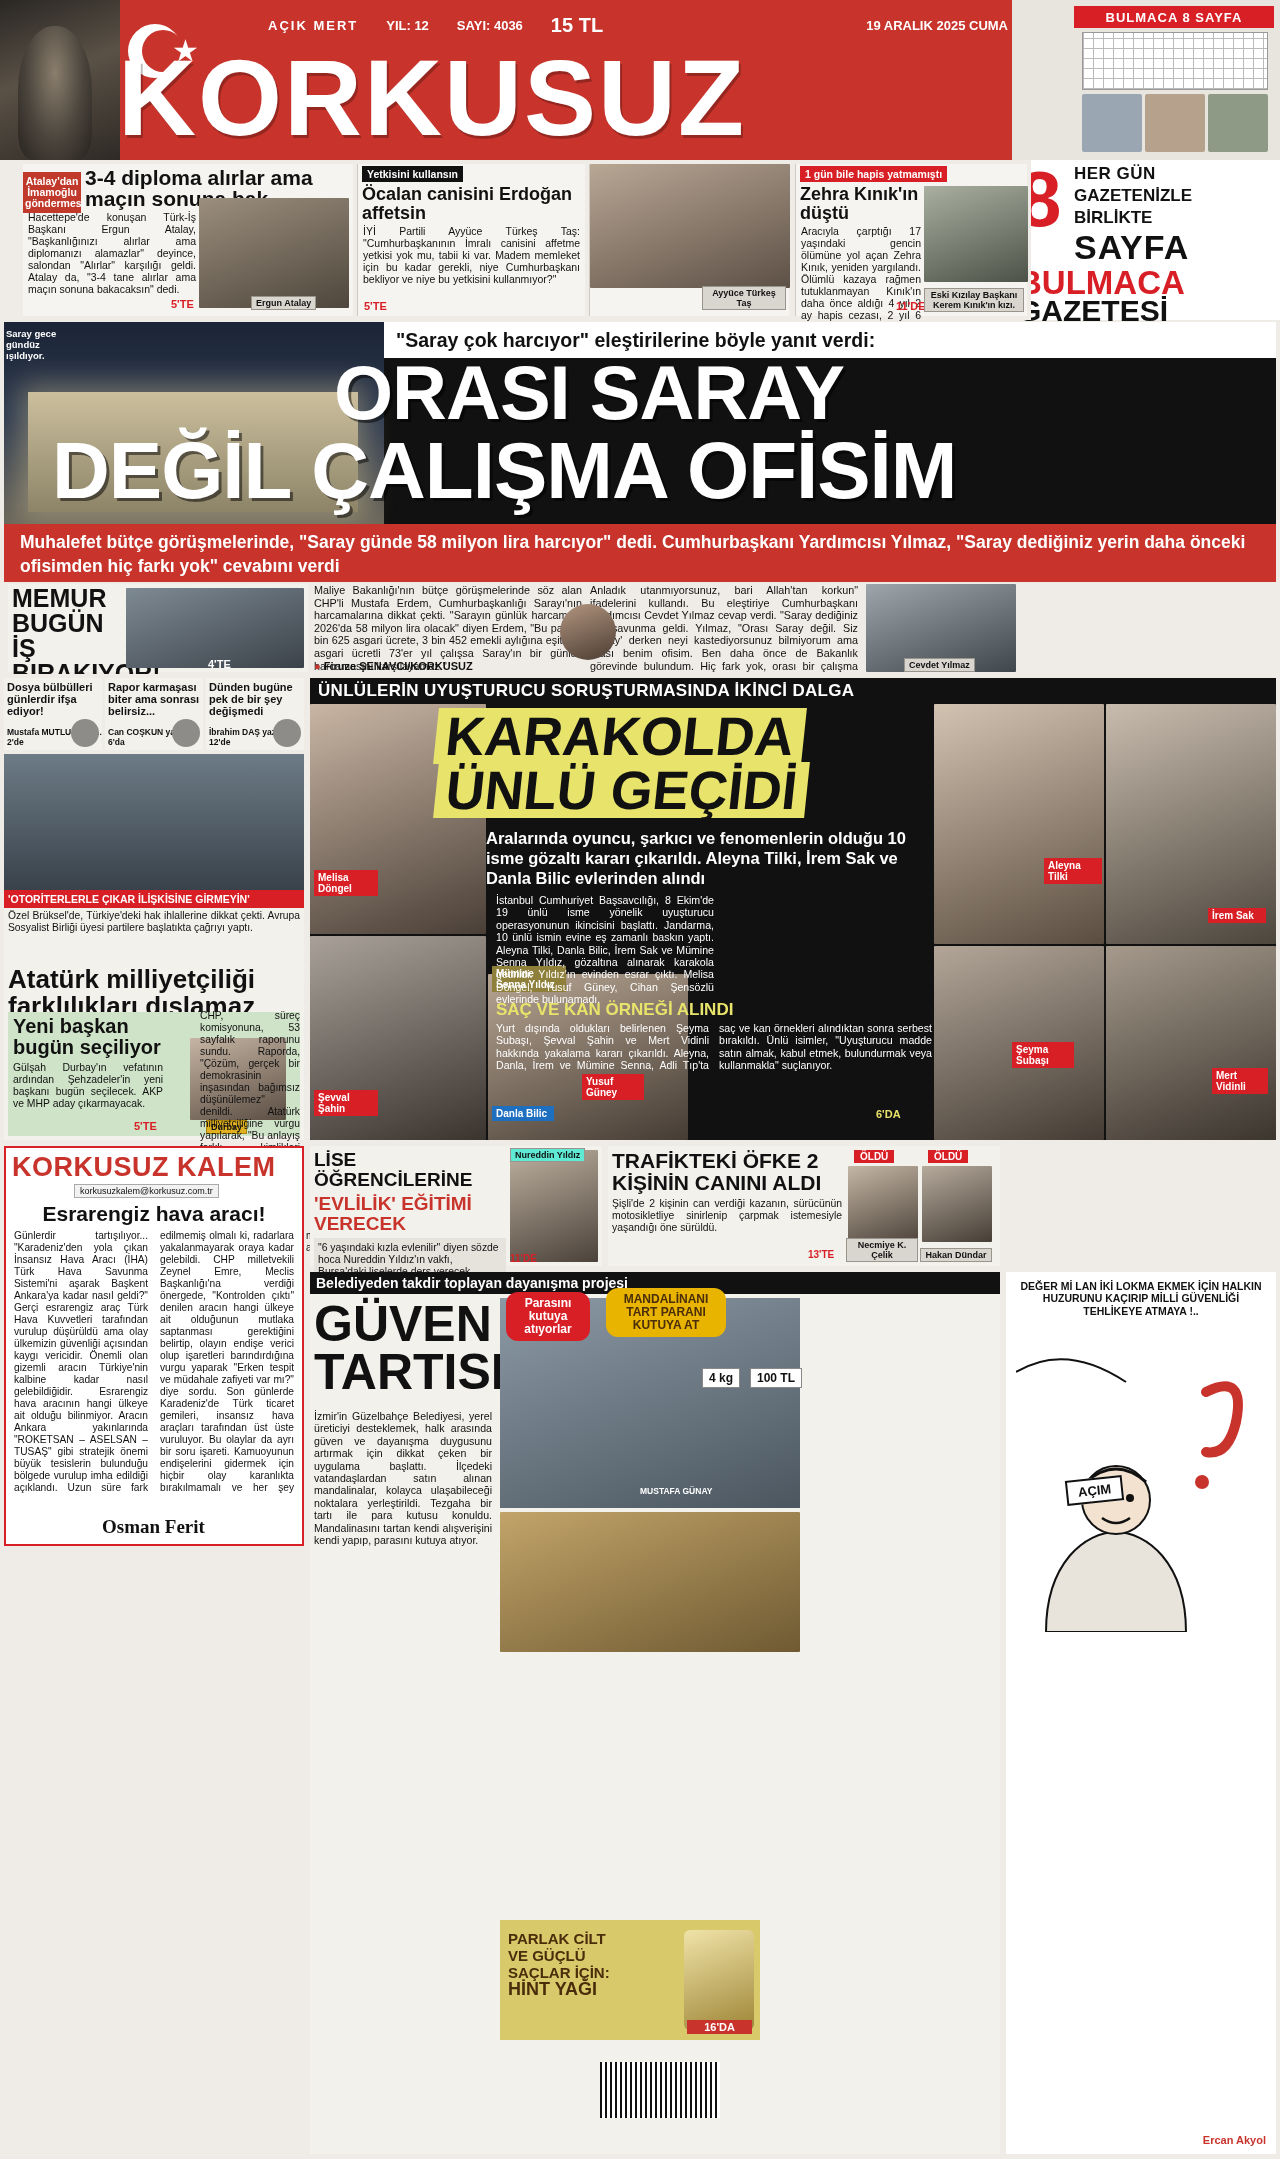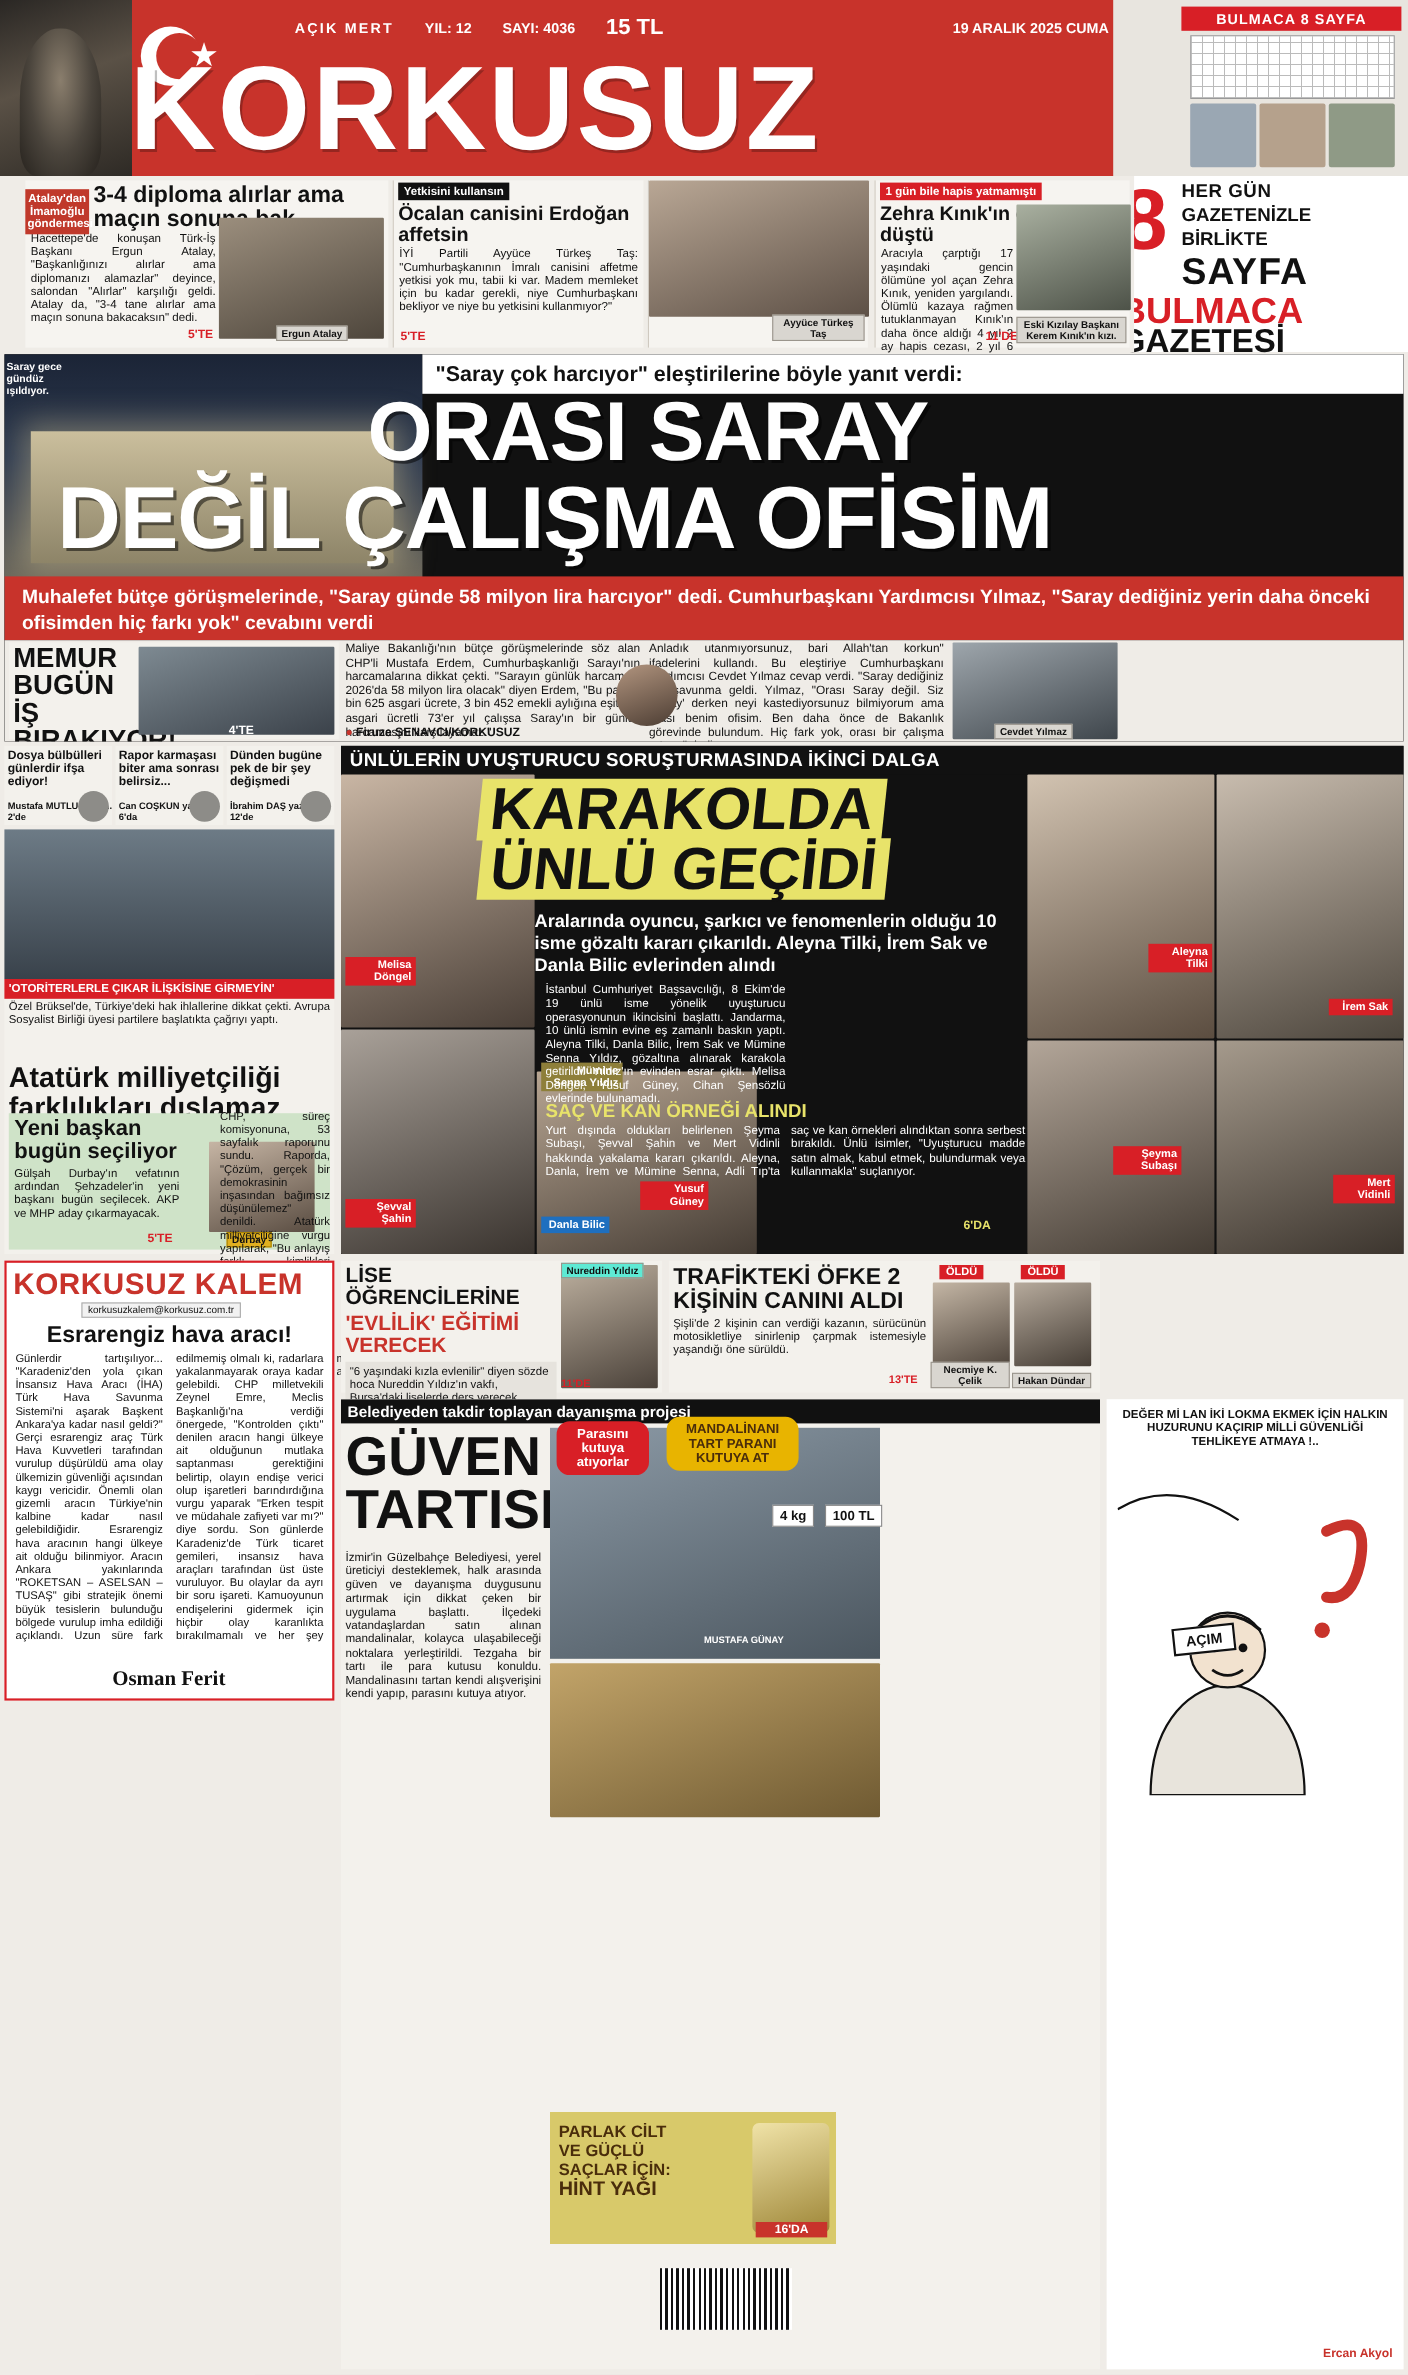--- a/index.html
+++ b/index.html
@@ -159,21 +159,21 @@
   .celeb-band{ position:absolute; left:0; top:0; width:966px; height:26px; background:#111; color:#fff;
     font-size:17px; font-weight:bold; letter-spacing:.3px; display:flex; align-items:center; padding-left:8px;}
   .celeb-h1{ position:absolute; left:126px; top:30px; background:#e8e36a; color:#111; font-size:54px; line-height:52px;
     font-weight:bold; padding:2px 10px; transform:skewX(-6deg); }
   .celeb-h2{ position:absolute; left:126px; top:84px; background:#e8e36a; color:#111; font-size:54px; line-height:52px;
     font-weight:bold; padding:2px 10px; transform:skewX(-6deg); }
   .celeb-lead{ position:absolute; left:176px; top:150px; width:448px; font-size:16.5px; line-height:20px; color:#fff; font-weight:bold;}
   .celeb-body{ position:absolute; left:186px; top:216px; width:218px; font-size:10.6px; line-height:12.4px; color:#fff; text-align:justify;}
   .celeb-sub{ position:absolute; left:186px; top:322px; font-size:17px; font-weight:bold; color:#e8e36a;}
   .celeb-body2{ position:absolute; left:186px; top:344px; width:436px; font-size:10.6px; line-height:12.4px; color:#fff; text-align:justify; column-count:2; column-gap:10px;}
-  .nametag{ position:absolute; background:#d81f26; color:#fff; font-size:10px; font-weight:bold; line-height:11px; padding:2px 4px; text-align:right;}
+  .nametag{ position:absolute; background:#d81f26; color:#fff; font-size:10px; font-weight:bold; line-height:11px; padding:2px 4px; text-align:left;}
 
   
   .chp{ position:absolute; left:4px; top:754px; width:300px; height:386px; background:#f3f1ec;}
   .chp-photo{ position:absolute; left:0; top:0; width:300px; height:136px; background:linear-gradient(180deg,#6d7b86,#39424b);}
   .chp-redbar{ position:absolute; left:0; top:136px; width:300px; height:18px; background:#d81f26; color:#fff;
     font-size:10.5px; font-weight:bold; display:flex; align-items:center; padding-left:4px;}
   .chp-note{ position:absolute; left:4px; top:156px; width:292px; font-size:10.3px; line-height:12px; text-align:justify;}
   .chp-head{ position:absolute; left:4px; top:212px; width:292px; font-size:26px; line-height:27px; font-weight:bold;}
   .yeni-box{ position:absolute; left:4px; top:258px; width:292px; height:124px; background:#cfe3c8; }
   .yeni-title{ font-size:20px; line-height:21px; font-weight:bold; margin:4px 0 0 5px;}

